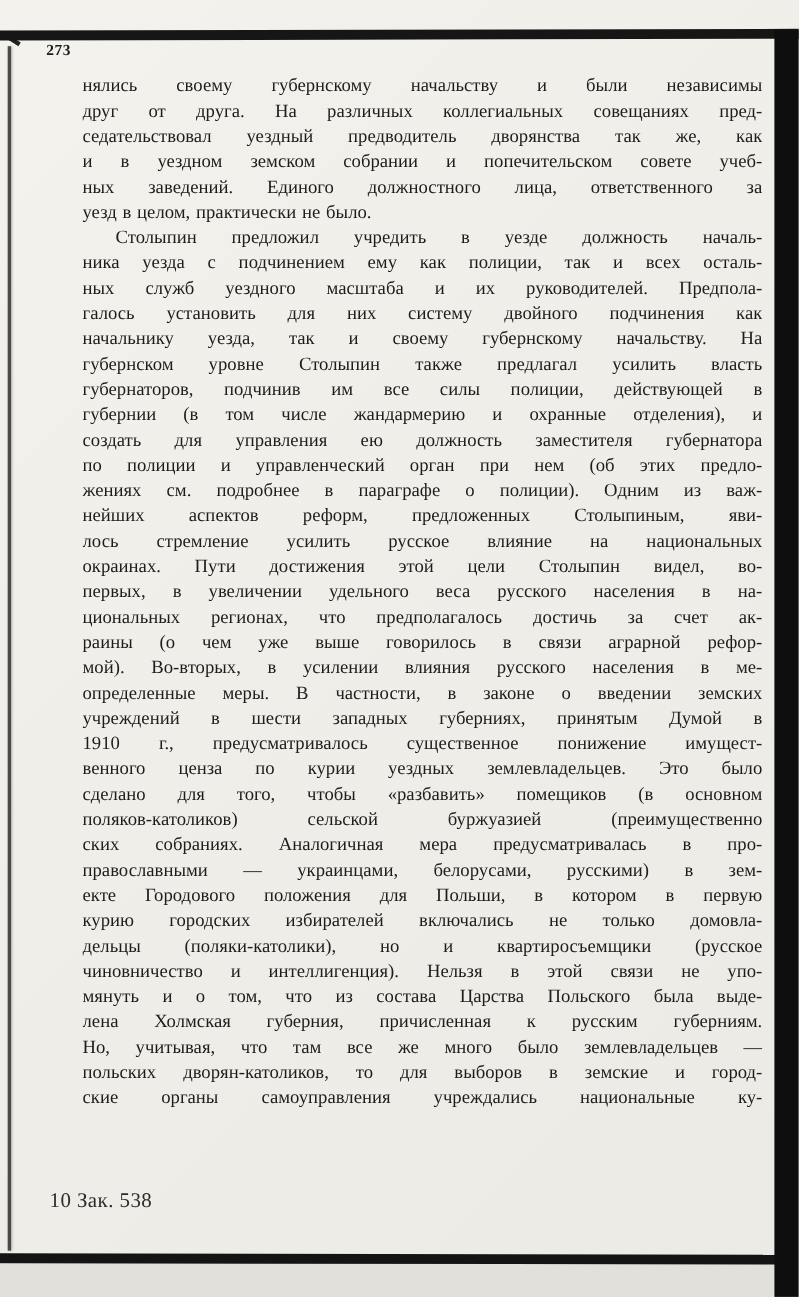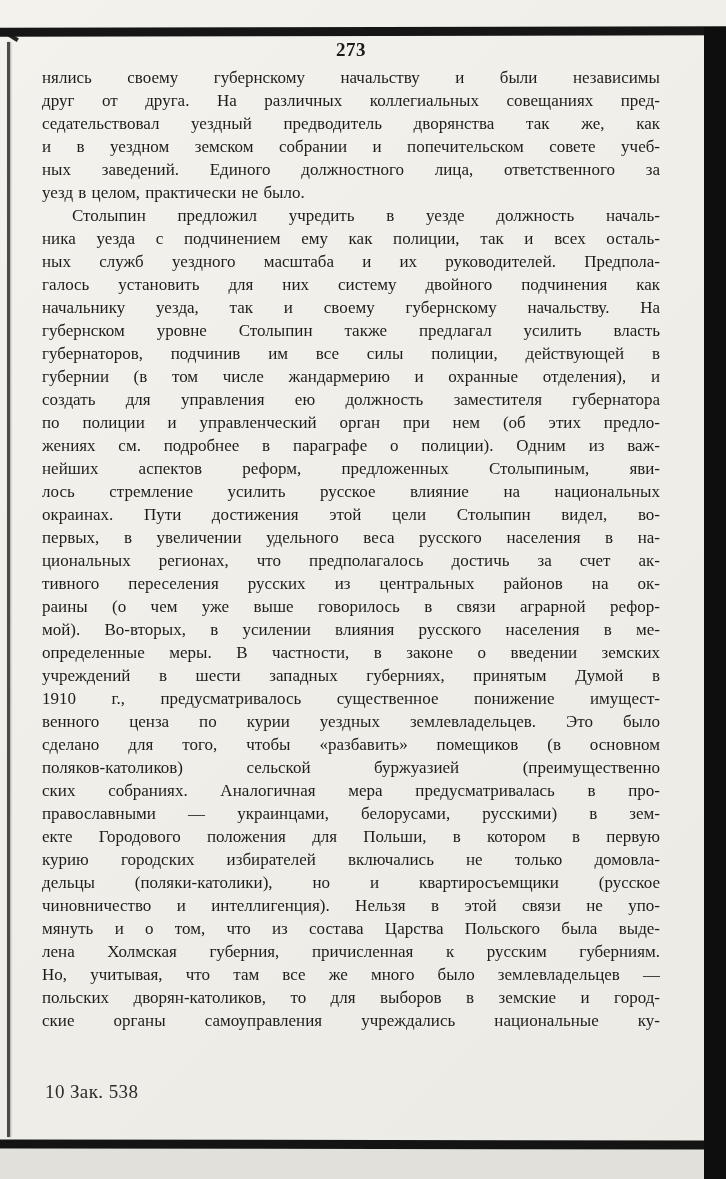--- a/index.html
+++ b/index.html
@@ -60,23 +60,23 @@
     left: 3px; top: 34px;
     width: 16px; height: 4px;
     background: #222;
     transform: rotate(32deg);
   }
   .page-number {
     position: absolute;
     top: 39px;
     left: 42px;
     width: 618px;
-    text-align: center;
+    text-align: left;
     font-weight: bold;
-    font-size: 19px;
+    font-size: 14px;
     color: #1b1b1b;
     letter-spacing: 0.5px;
   }
   .body-text {
     position: absolute;
     top: 66px;
     left: 42px;
     width: 618px;
     color: #1d1d1d;
     font-size: 17px;
@@ -110,21 +110,21 @@
 <div class="scan">
   <div class="corner-mark"></div>
   <div class="border-top"></div>
   <div class="border-left"></div>
   <div class="below-strip"></div>
   <div class="border-bottom"></div>
   <div class="border-right"></div>
 
   <div class="page-number">273</div>
 
-  <div class="body-text" id="body-text" style="color: rgb(29, 29, 29);">
+  <div class="body-text" id="body-text" style="color: rgb(29, 29, 29); margin-left: 33px;">
       <div class="line">нялись своему губернскому начальству и были независимы</div>
       <div class="line">друг от друга. На различных коллегиальных совещаниях пред-</div>
       <div class="line">седательствовал уездный предводитель дворянства так же, как</div>
       <div class="line">и в уездном земском собрании и попечительском совете учеб-</div>
       <div class="line">ных заведений. Единого должностного лица, ответственного за</div>
       <div class="line nojust">уезд в целом, практически не было.</div>
       <div class="line indent">Столыпин предложил учредить в уезде должность началь-</div>
       <div class="line">ника уезда с подчинением ему как полиции, так и всех осталь-</div>
       <div class="line">ных служб уездного масштаба и их руководителей. Предпола-</div>
       <div class="line">галось установить для них систему двойного подчинения как</div>
@@ -133,21 +133,20 @@
       <div class="line">губернаторов, подчинив им все силы полиции, действующей в</div>
       <div class="line">губернии (в том числе жандармерию и охранные отделения), и</div>
       <div class="line">создать для управления ею должность заместителя губернатора</div>
       <div class="line">по полиции и управленческий орган при нем (об этих предло-</div>
       <div class="line">жениях см. подробнее в параграфе о полиции). Одним из важ-</div>
       <div class="line">нейших аспектов реформ, предложенных Столыпиным, яви-</div>
       <div class="line">лось стремление усилить русское влияние на национальных</div>
       <div class="line">окраинах. Пути достижения этой цели Столыпин видел, во-</div>
       <div class="line">первых, в увеличении удельного веса русского населения в на-</div>
       <div class="line">циональных регионах, что предполагалось достичь за счет ак-</div>
-      <div class="line">тивного переселения русских из центральных районов на ок-</div>
       <div class="line">раины (о чем уже выше говорилось в связи аграрной рефор-</div>
       <div class="line">мой). Во-вторых, в усилении влияния русского населения в ме-</div>
       <div class="line">определенные меры. В частности, в законе о введении земских</div>
       <div class="line">учреждений в шести западных губерниях, принятым Думой в</div>
       <div class="line">1910 г., предусматривалось существенное понижение имущест-</div>
       <div class="line">венного ценза по курии уездных землевладельцев. Это было</div>
       <div class="line">сделано для того, чтобы «разбавить» помещиков (в основном</div>
       <div class="line">поляков-католиков) сельской буржуазией (преимущественно</div>
       <div class="line">ских собраниях. Аналогичная мера предусматривалась в про-</div>
       <div class="line">православными — украинцами, белорусами, русскими) в зем-</div>

